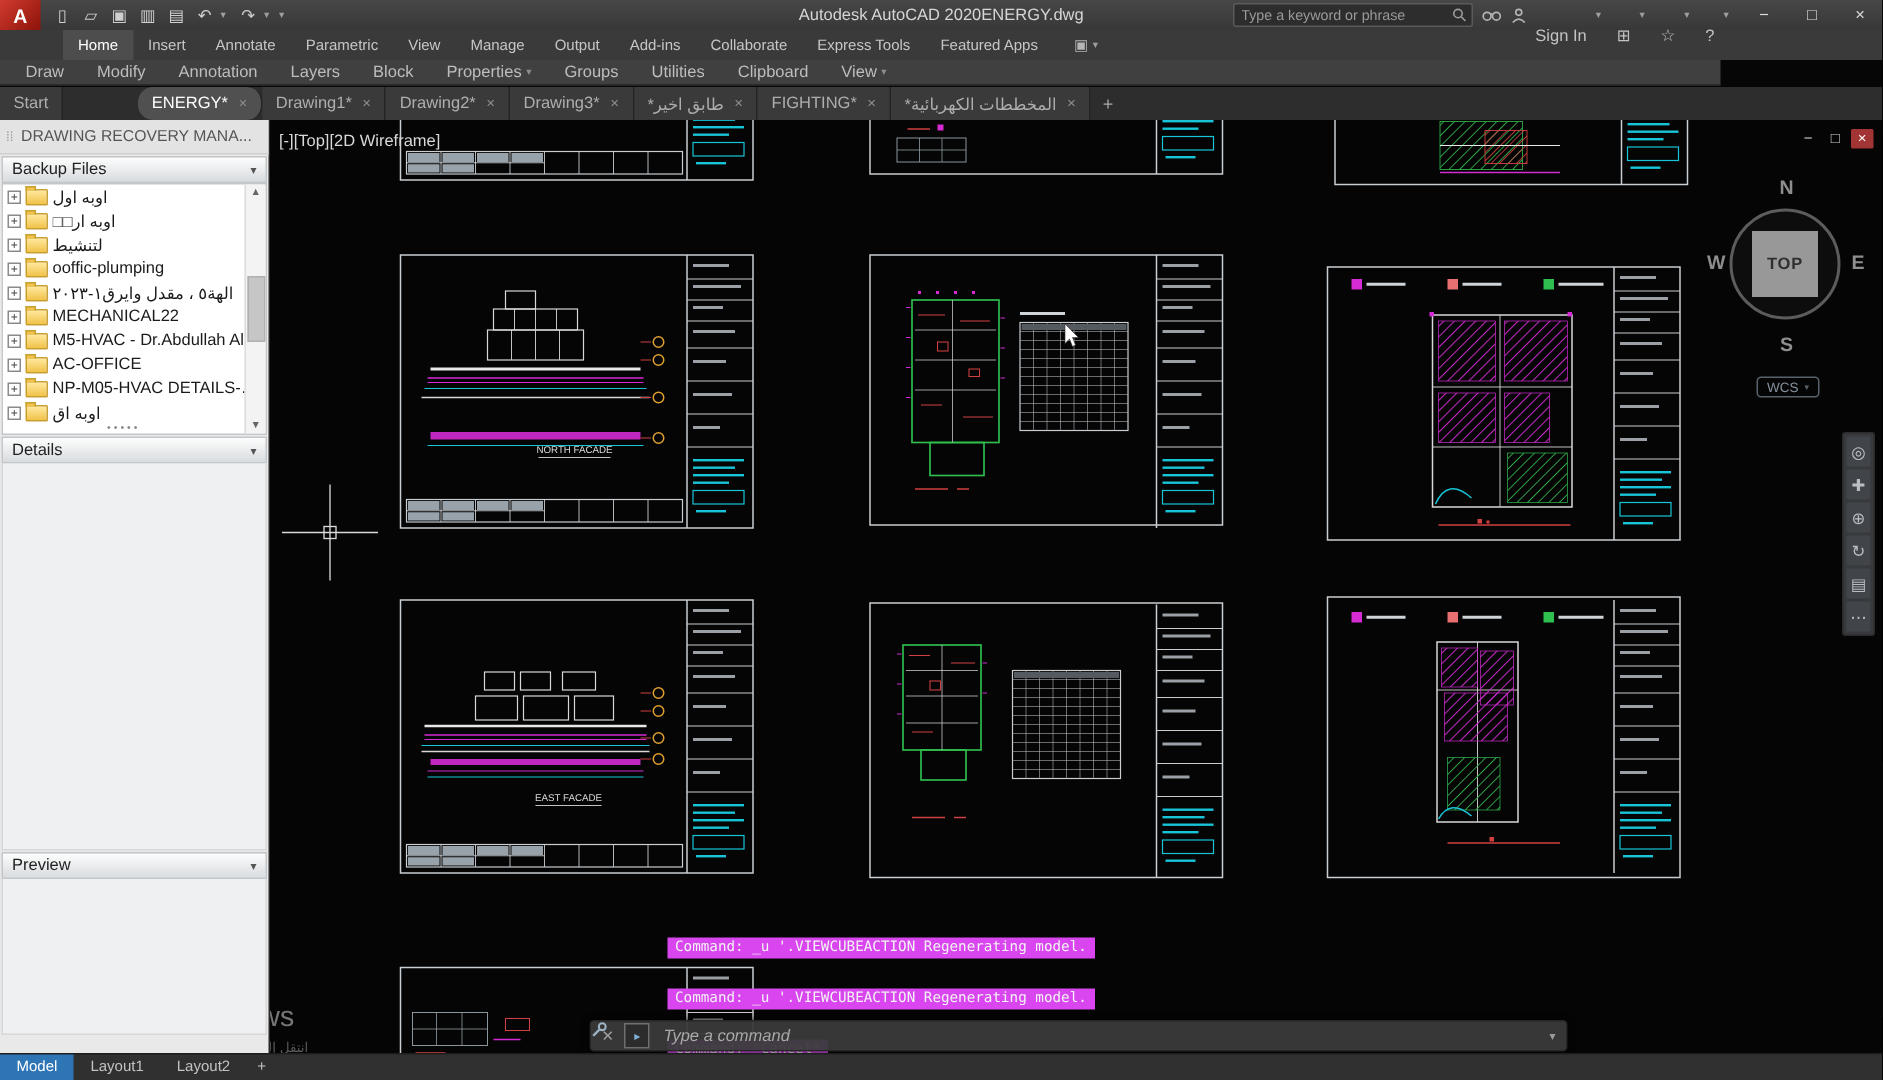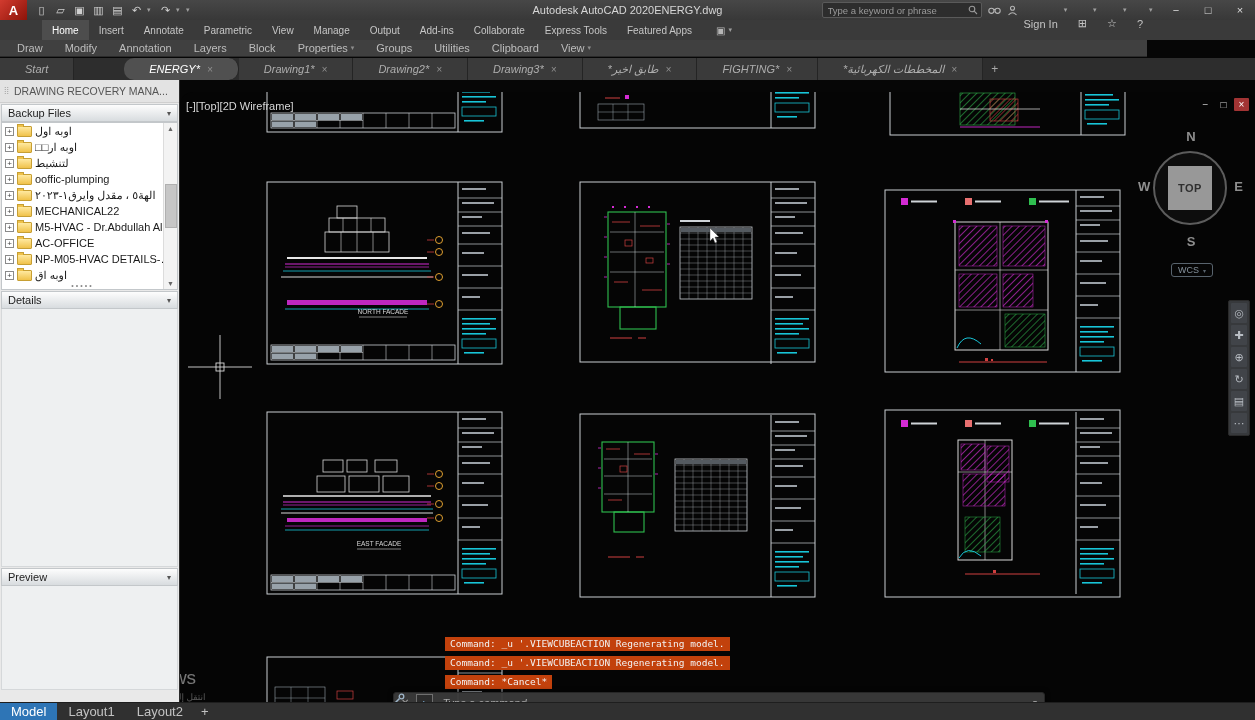--- a/index.html
+++ b/index.html
@@ -33,22 +33,22 @@
   .ribbon-extra{margin-left:14px;display:flex;align-items:center;gap:3px;color:#b5b5b5;font-size:10px;height:20px;}
   
   .panelrow{position:absolute;left:0;top:40px;width:1147px;height:17px;background:#404040;
             border-bottom:1px solid #2a2a2a;display:flex;align-items:center;padding-left:6px;
             box-sizing:border-box;z-index:18;}
   .pitem{color:#bdbdbd;font-size:11px;padding:0 11px;display:flex;align-items:center;gap:3px;}
   .pitem .car{font-size:7px;color:#8d8d8d;}
   
   .doctabs{position:absolute;left:0;top:58px;width:1255px;height:22px;background:#2d2d2d;
            display:flex;align-items:stretch;z-index:17;}
-  .dtab{display:flex;align-items:center;gap:7px;padding:0 25px;background:#3a3a3a;color:#aeaeae;
-        font-size:11px;border-right:1px solid #242424;white-space:nowrap;font-style:italic;}
+  .dtab{display:flex;align-items:center;gap:7px;padding:0 9px;background:#3a3a3a;color:#aeaeae;
+        font-size:11px;border-right:1px solid #242424;white-space:nowrap;}
   .dtab.active{background:#505050;color:#fff;border-radius:10px;}
   .dtab .x{color:#8f8f8f;font-size:10px;}
   .dtab.start{margin-right:50px;}
   .addtab{display:flex;align-items:center;padding:0 8px;color:#a9a9a9;font-size:12px;}
   
   .sidebar{position:absolute;left:0;top:80px;width:180px;height:623px;background:#e9e9e9;z-index:10;
            border-right:1px solid #2a2a2a;box-sizing:border-box;}
   .pal-title{height:22px;display:flex;align-items:center;gap:5px;padding:0 4px;background:#e3e3e3;
              border-bottom:1px solid #cfcfcf;color:#555;font-size:10.5px;}
   .grip{color:#9a9a9a;font-size:9px;}
@@ -67,21 +67,21 @@
   .tlabel{font-size:11px;color:#1a1a1a;overflow:hidden;text-overflow:ellipsis;}
   .tscroll{position:absolute;right:0;top:0;bottom:0;width:14px;background:#f3f3f3;border-left:1px solid #dcdcdc;
            display:flex;flex-direction:column;align-items:center;justify-content:space-between;
            font-size:7px;color:#666;padding:2px 0;box-sizing:border-box;}
   .thumb{width:10px;height:42px;background:#c6c6c6;border:1px solid #b0b0b0;}
   .gripdots{position:absolute;left:0;right:14px;bottom:0;text-align:center;color:#8a8a8a;
             font-size:7px;letter-spacing:2px;line-height:7px;}
   .details-body{height:257px;background:#eef0f1;margin:0 1px;border:1px solid #d5d8da;border-top:none;}
   .preview-body{height:103px;background:#eef0f1;margin:0 1px;border:1px solid #d5d8da;border-top:none;}
   
-  .canvas{position:absolute;left:180px;top:92px;width:1075px;height:623px;background:#050505;overflow:hidden;border-radius:13px;}
+  .canvas{position:absolute;left:180px;top:80px;width:1075px;height:623px;background:#050505;overflow:hidden;border-radius:13px;}
   .canvas svg{position:absolute;left:0;top:0;z-index:1;}
   .viewlabel{position:absolute;left:6px;top:8px;color:#d8d8d8;font-size:11px;z-index:3;}
   .vwin{position:absolute;right:6px;top:6px;display:flex;gap:3px;z-index:3;align-items:center;}
   .vwin span{width:15px;height:13px;display:flex;align-items:center;justify-content:center;
              color:#cfcfcf;font-size:10px;}
   .vwin .vclose{background:#a23434;color:#fff;border-radius:1px;}
   .viewcube{position:absolute;left:958px;top:35px;width:106px;height:122px;z-index:3;}
   .vc-ring{position:absolute;left:15px;top:24px;width:74px;height:74px;border:2px solid #5c5c5c;
            border-radius:50%;background:rgba(60,60,60,.15);box-sizing:border-box;}
   .vc-square{position:absolute;left:30px;top:39px;width:44px;height:44px;background:#989898;
@@ -93,35 +93,35 @@
   .vc-e{position:absolute;right:1px;top:52px;color:#8e8e8e;font-size:13px;font-weight:bold;}
   .wcs{position:absolute;left:991px;top:171px;border:1px solid #58636d;border-radius:3px;color:#85919c;
        font-size:9px;padding:1px 6px;display:flex;align-items:center;gap:4px;z-index:3;}
   .wcs .car{font-size:6px;color:#58636d;}
   .navbar{position:absolute;left:1048px;top:208px;width:22px;z-index:3;display:flex;flex-direction:column;
           gap:2px;background:#37393c;padding:2px;box-sizing:border-box;border:1px solid #2a2a2a;border-radius:2px;}
   .nbtn{height:20px;display:flex;align-items:center;justify-content:center;color:#b9bec4;
         font-size:11px;background:#414449;border-radius:1px;}
   .cmdhist{position:absolute;left:265px;top:545px;z-index:4;font-family:"DejaVu Sans Mono",monospace;
            font-size:9.5px;color:#f2f2f2;}
-  .cline{display:table;background:#c2410c;padding:1px 5px 2px 5px;margin-bottom:5px;white-space:pre;}
+  .cline{display:table;background:#d946ef;padding:1px 5px 2px 5px;margin-bottom:20px;white-space:pre;}
   .cmddock{position:absolute;left:213px;top:600px;width:652px;height:21px;z-index:8;
            background:rgba(58,58,58,.95);border:1px solid #262626;border-radius:3px;
            box-shadow:0 0 5px rgba(0,0,0,.8);display:flex;align-items:center;gap:7px;
            padding:0 7px;box-sizing:border-box;}
   .cmddock .cx{color:#a0a0a0;font-size:10px;}
   .promptbox{width:15px;height:15px;border:1px solid #6f6f6f;background:#2c2c2c;color:#7fb2d9;
              font-size:8px;display:flex;align-items:center;justify-content:center;}
   .cmdinput{flex:1;background:transparent;border:none;outline:none;color:#dcdcdc;font-size:11px;
             font-family:"Liberation Sans",sans-serif;}
   .cmdinput::placeholder{color:#a9a9a9;font-style:italic;}
   .dockcar{color:#9a9a9a;font-size:8px;}
   
   .statusbar{position:absolute;left:0;bottom:0;width:1255px;height:17px;background:#303030;
-             border-top:1px solid #1e1e1e;display:flex;align-items:stretch;z-index:30;font-size:13px;}
+             border-top:1px solid #1e1e1e;display:flex;align-items:stretch;z-index:30;font-size:10px;}
   .stab{display:flex;align-items:center;padding:0 11px;color:#c2c2c2;}
   .stab.model{background:#2e75b6;color:#fff;}
   .sadd{display:flex;align-items:center;padding:0 7px;color:#c2c2c2;}
   
   .watermark{position:absolute;left:62px;top:666px;z-index:6;pointer-events:none;}
   .wm1{font-size:19px;color:rgba(214,214,214,.55);}
   .wm2{font-size:9px;color:rgba(214,214,214,.38);margin-top:3px;}
 </style>
 </head>
 <body>

